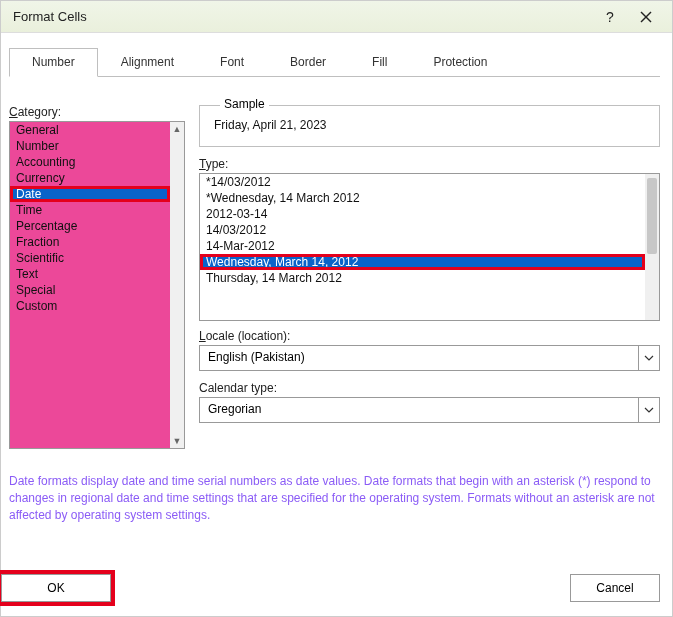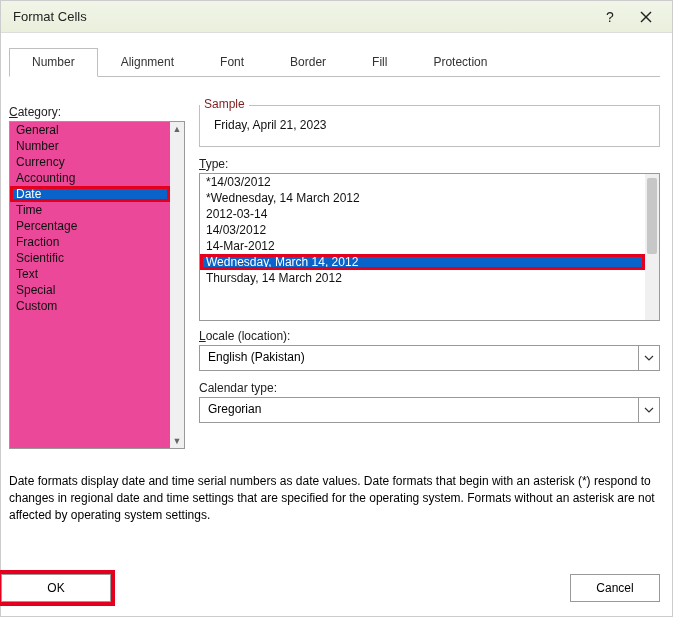--- a/index.html
+++ b/index.html
@@ -51,38 +51,38 @@
     overflow:hidden;
   }
   .listbox .items { position:absolute; inset:0 14px 0 0; overflow:hidden; }
   .listbox .item { padding:1px 6px; color:#111; white-space:nowrap; }
   .listbox .item.selected { background:#0a63c9; color:#fff; }
   .listbox .item.hl { outline:3px solid #e4001c; outline-offset:-3px; }
   .listbox .scrollbar { position:absolute; right:0; top:0; bottom:0; width:14px; background:#f0f0f0; display:flex; flex-direction:column; align-items:center; justify-content:space-between; }
   .listbox .scrollbar .arrow { color:#666; font-size:9px; padding:2px 0; }
 
   .group { border:1px solid #bfbfbf; padding:12px 10px 14px 10px; position:relative; margin-bottom:10px; }
-  .group .legend { position:absolute; top:-9px; left:0; background:#fff; padding:0 4px; color:#7f1d1d; }
+  .group .legend { position:absolute; top:-9px; left:20px; background:#fff; padding:0 4px; color:#000000; }
   .sample-val { color:#111; padding-left:4px; }
 
   .typebox {
     border:1px solid #999; height:148px; position:relative; overflow:hidden; background:#fff;
   }
   .typebox .items { position:absolute; inset:0 14px 0 0; overflow:hidden; }
   .typebox .item { padding:1px 6px; color:#111; white-space:nowrap; }
   .typebox .item.selected { background:#0a63c9; color:#fff; outline:3px solid #e4001c; outline-offset:-3px; }
   .typebox .scrollbar { position:absolute; right:0; top:0; bottom:0; width:14px; background:#f0f0f0; }
   .typebox .thumb { position:absolute; right:2px; top:4px; width:10px; height:76px; background:#c7c7c7; border-radius:2px; }
 
   .combo { display:flex; height:26px; }
   .combo .cval { flex:1; border:1px solid #999; border-right:none; padding:4px 8px; background:#fff; }
   .combo .cbtn { width:22px; border:1px solid #999; display:flex; align-items:center; justify-content:center; background:#fff; }
   .combo .cbtn svg { width:10px; height:6px; }
 
-  .desc { margin-top:24px; color:#000000; line-height:1.4; }
+  .desc { margin-top:24px; color:#8b5cf6; line-height:1.4; }
 
   .footer { display:flex; justify-content:space-between; gap:14px; padding:0 12px 14px 0; }
   .btn {
     min-width:90px; height:28px; border:1px solid #999; background:#fff;
     display:flex; align-items:center; justify-content:center; cursor:pointer;
   }
   .btn.ok-hl { outline:4px solid #e4001c; outline-offset:0px; min-width:110px; }
 </style>
 </head>
 <body>
@@ -110,22 +110,22 @@
     </div>
 
     <div class="panel">
       <div class="topcols">
         <div class="col-left">
           <div class="lbl"><span class="acc">C</span>ategory:</div>
           <div class="listbox" id="category-list">
             <div class="items">
                 <div class="item">General</div>
                 <div class="item">Number</div>
+                <div class="item">Accounting</div>
                 <div class="item">Currency</div>
-                <div class="item">Accounting</div>
                 <div class="item selected hl">Date</div>
                 <div class="item">Time</div>
                 <div class="item">Percentage</div>
                 <div class="item">Fraction</div>
                 <div class="item">Scientific</div>
                 <div class="item">Text</div>
                 <div class="item">Special</div>
                 <div class="item">Custom</div>
               </div>
             <div class="scrollbar">

